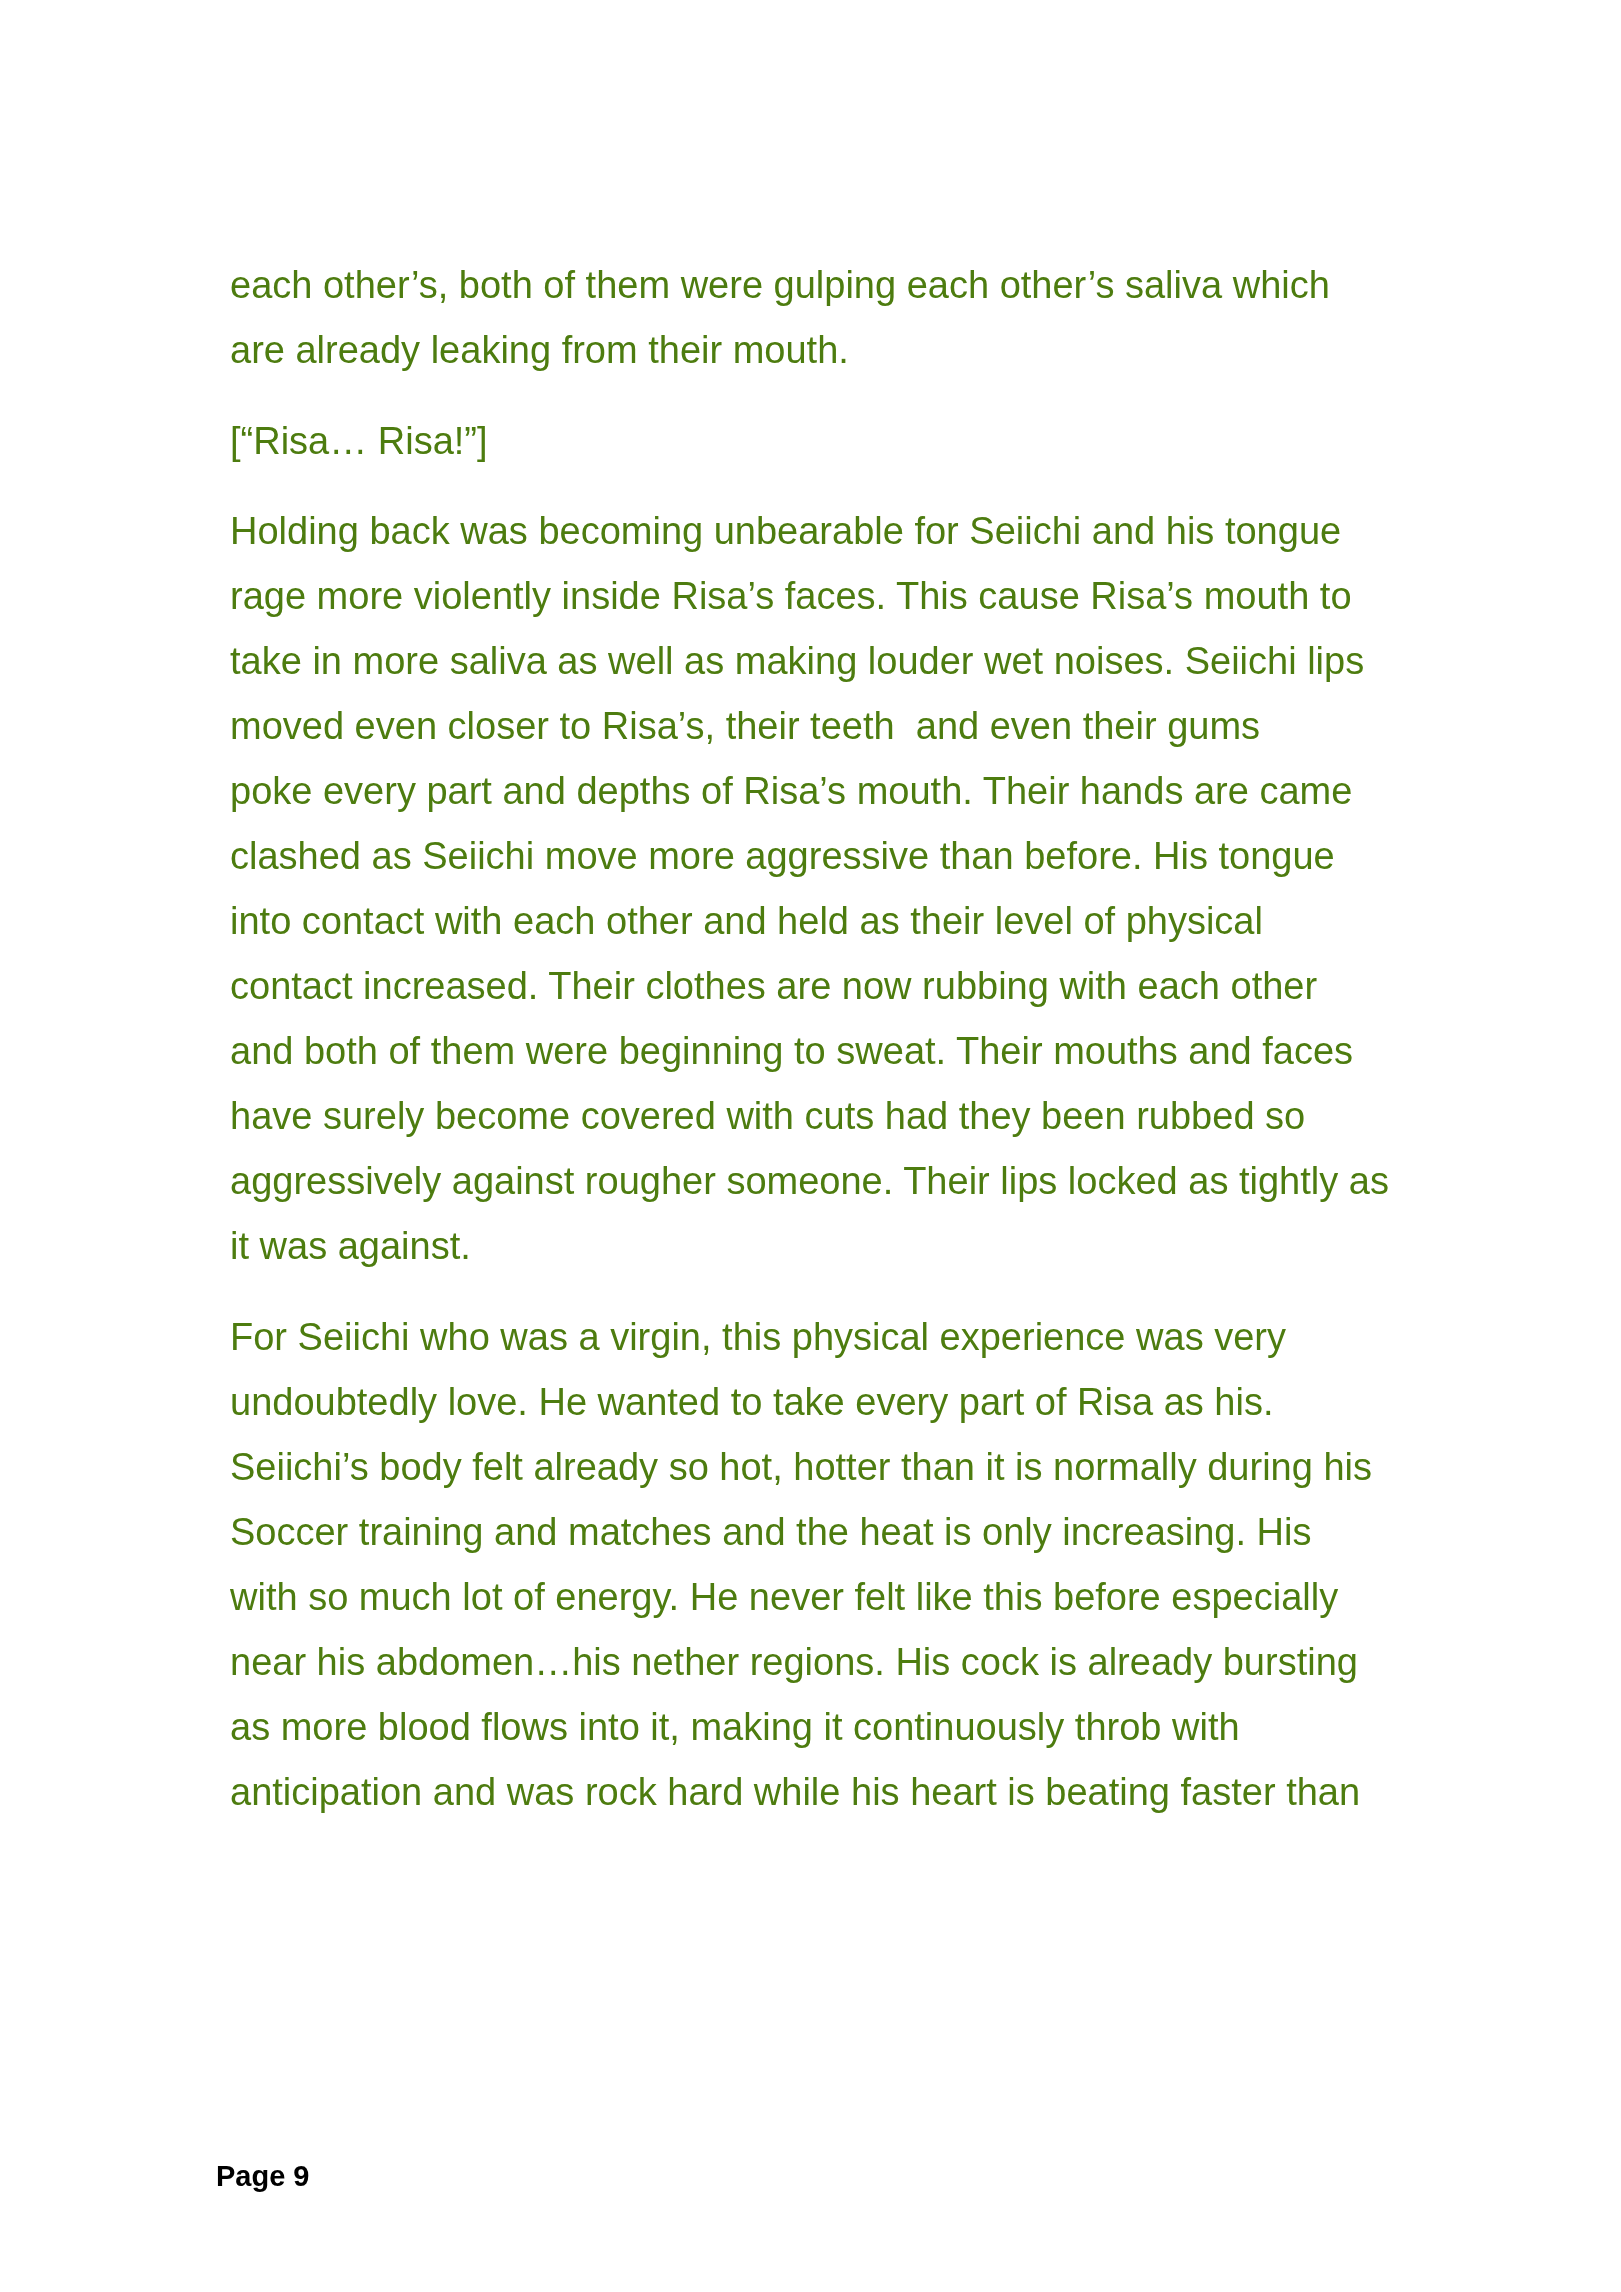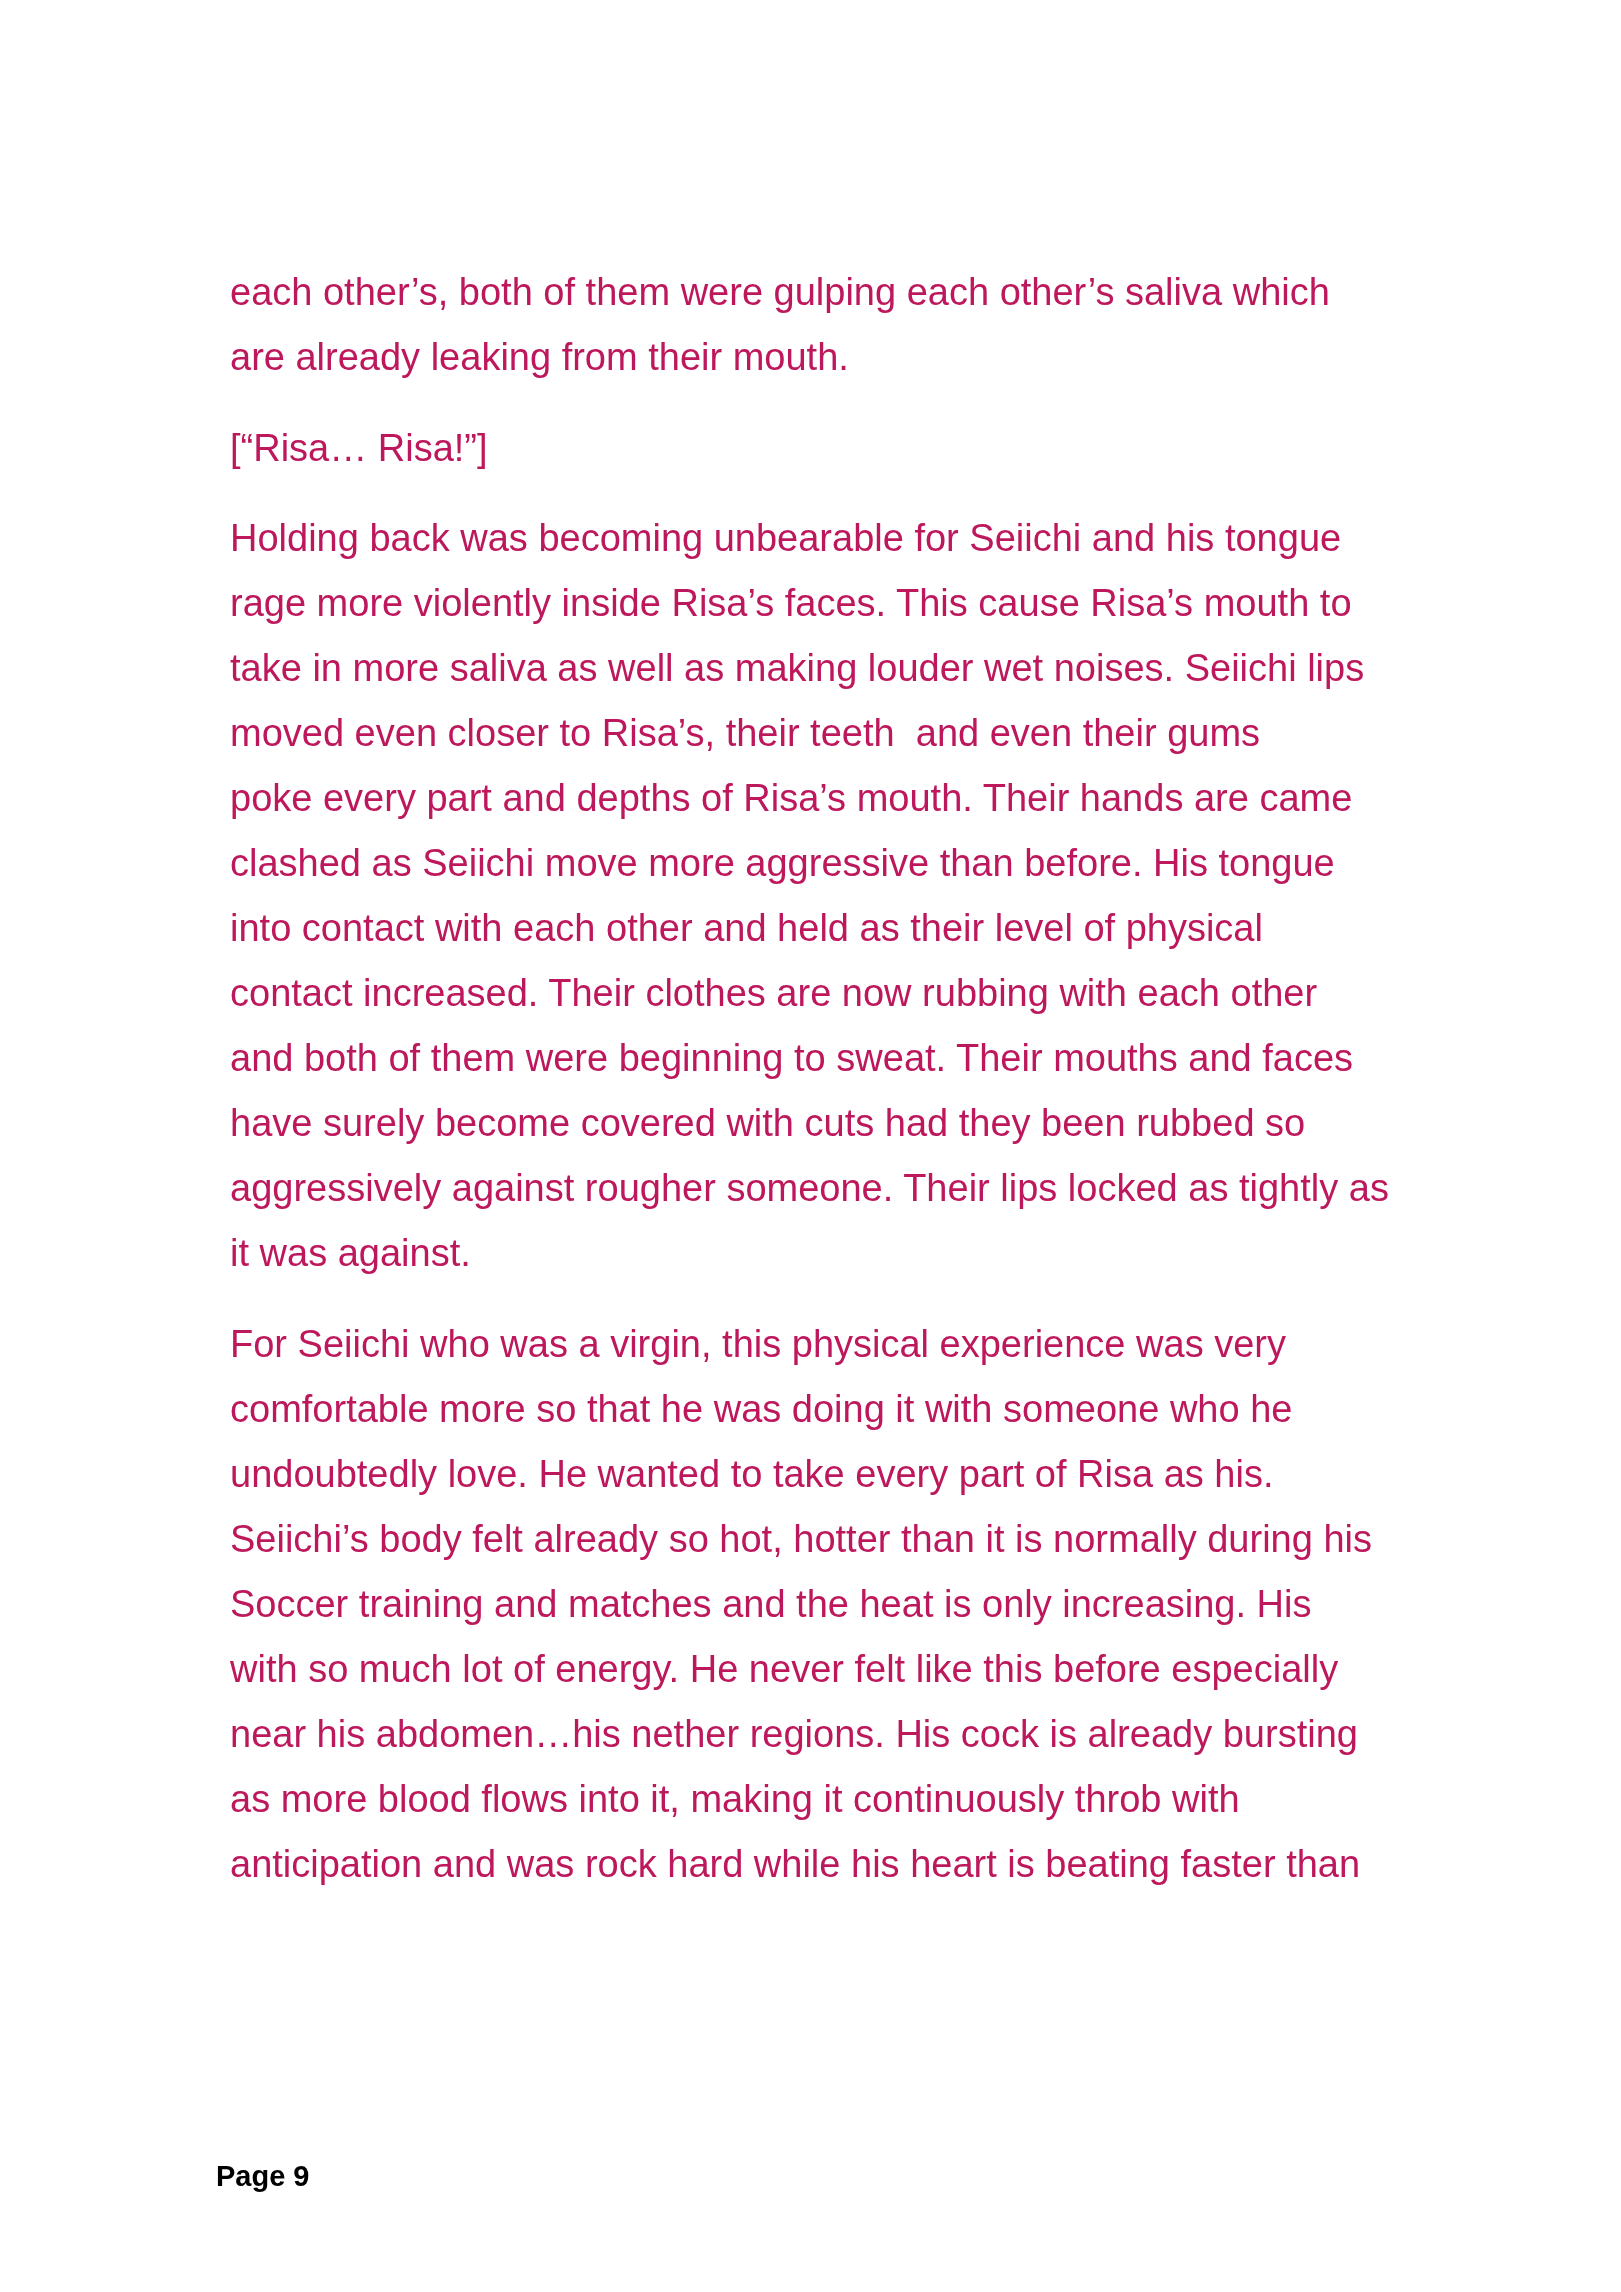--- a/index.html
+++ b/index.html
@@ -11,25 +11,25 @@
     height: 2293px;
     background: #ffffff;
     position: relative;
     font-family: "Liberation Sans", sans-serif;
     color: #000000;
     overflow: hidden;
   }
   .page-content {
     position: absolute;
     left: 230px;
-    top: 260px;
+    top: 253px;
     width: 1171px;
     font-size: 38px;
     line-height: 65px;
-    color: #be185d;
+    color: #4d7c0f;
   }
   .para {
     margin: 0 0 25.5px 0;
     padding: 0;
   }
   .line {
     display: block;
     white-space: pre; 
   }
   .page-footer {
@@ -66,21 +66,20 @@
     <span class="line">into contact with each other and held as their level of physical</span>
     <span class="line">contact increased. Their clothes are now rubbing with each other</span>
     <span class="line">and both of them were beginning to sweat. Their mouths and faces</span>
     <span class="line">have surely become covered with cuts had they been rubbed so</span>
     <span class="line">aggressively against rougher someone. Their lips locked as tightly as</span>
     <span class="line">it was against.</span>
   </p>
 
   <p class="para">
     <span class="line">For Seiichi who was a virgin, this physical experience was very</span>
-    <span class="line">comfortable more so that he was doing it with someone who he</span>
     <span class="line">undoubtedly love. He wanted to take every part of Risa as his.</span>
     <span class="line">Seiichi’s body felt already so hot, hotter than it is normally during his</span>
     <span class="line">Soccer training and matches and the heat is only increasing. His</span>
     <span class="line">with so much lot of energy. He never felt like this before especially</span>
     <span class="line">near his abdomen…his nether regions. His cock is already bursting</span>
     <span class="line">as more blood flows into it, making it continuously throb with</span>
     <span class="line">anticipation and was rock hard while his heart is beating faster than</span>
   </p>
 
 </div>

